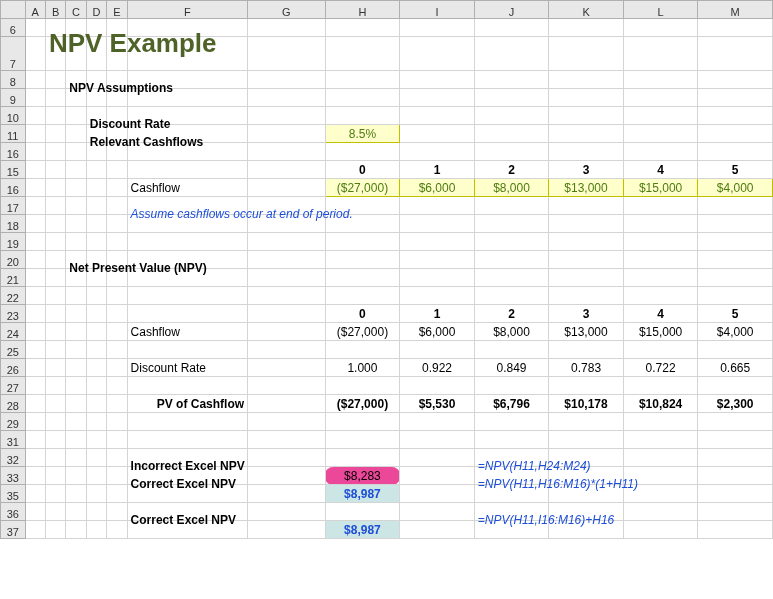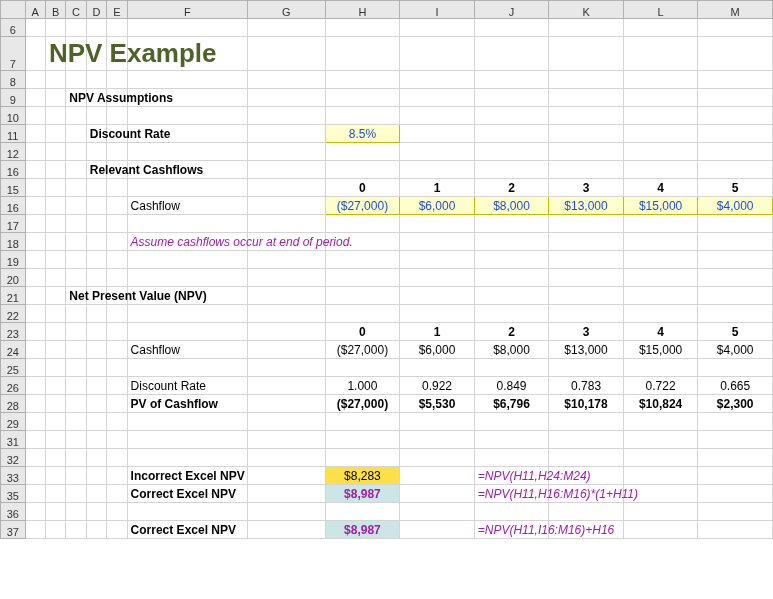--- a/index.html
+++ b/index.html
@@ -45,32 +45,32 @@
     width: 24px;
     text-align: center;
     background: #e8e8e8;
   }
   td { padding: 0 3px 1px 3px; }
   .title {
     font-size: 26px;
     font-weight: bold;
     color: #4f6228;
   }
-  .bold { font-weight: bold; }
+  .bold { font-weight: bold; text-align: right; }
   .center { text-align: center; }
   .italic { font-style: italic; }
-  .red { color: #a21caf; }
-  .blue { color: #1d4ed8; }
+  .red { color: #1d4ed8; }
+  .blue { color: #4d7c0f; }
   .hl-yellow { background: #ffffcc; border: 1px solid #c0c000 !important; }
-  .hl-peach { background: #fde047; }
+  .hl-peach { background: #ec4899; border-radius: 8px; }
   .hl-teal  { background: #cce5e5; }
   .bt { border-top: 1px solid #000 !important; }
   .bdlb { border-bottom: 3px double #000 !important; }
   .row-tall td { height: 34px; vertical-align: bottom; }
-  .overflow { position: absolute; left: 3px; bottom: 1px; white-space: nowrap; z-index: 2; }
+  .overflow { position: absolute; left: 3px; bottom: 11px; white-space: nowrap; z-index: 2; }
   col.cA,col.cB,col.cC,col.cD,col.cE { width: 20px; }
   col.cF { width: 118px; }
   col.cG { width: 76px; }
   col.cH,col.cI,col.cJ,col.cK,col.cL,col.cM { width: 73px; }
 </style>
 </head>
 <body>
 
 <div class="sheet">
 <table>
@@ -211,36 +211,20 @@
           <td></td>
           <td></td>
   <td class="hl-yellow center blue">8.5%</td>
   <td></td>
           <td></td>
           <td></td>
           <td></td>
           <td></td>
 </tr>
 
-<tr>
-          <th class="rowhdr">12</th>
-          <td></td>
-          <td></td>
-          <td></td>
-          <td></td>
-          <td></td>
-          <td></td>
-          <td></td>
-          <td></td>
-          <td></td>
-          <td></td>
-          <td></td>
-          <td></td>
-          <td></td>
-        </tr>
 
 <tr>
   <th class="rowhdr">16</th>
   <td></td>
           <td></td>
           <td></td>
   <td>
             <span class="bold overflow">Relevant Cashflows</span>
           </td>
   <td></td>
@@ -455,20 +439,36 @@
   <td>Discount Rate</td>
   <td></td>
   <td class="center">1.000</td>
   <td class="center">0.922</td>
   <td class="center">0.849</td>
   <td class="center">0.783</td>
   <td class="center">0.722</td>
   <td class="center">0.665</td>
 </tr>
 
+<tr>
+          <th class="rowhdr">27</th>
+          <td></td>
+          <td></td>
+          <td></td>
+          <td></td>
+          <td></td>
+          <td></td>
+          <td></td>
+          <td></td>
+          <td></td>
+          <td></td>
+          <td></td>
+          <td></td>
+          <td></td>
+        </tr>
 
 <tr>
   <th class="rowhdr">28</th>
   <td></td>
           <td></td>
           <td></td>
           <td></td>
           <td></td>
   <td class="bold">PV of Cashflow</td>
   <td></td>

